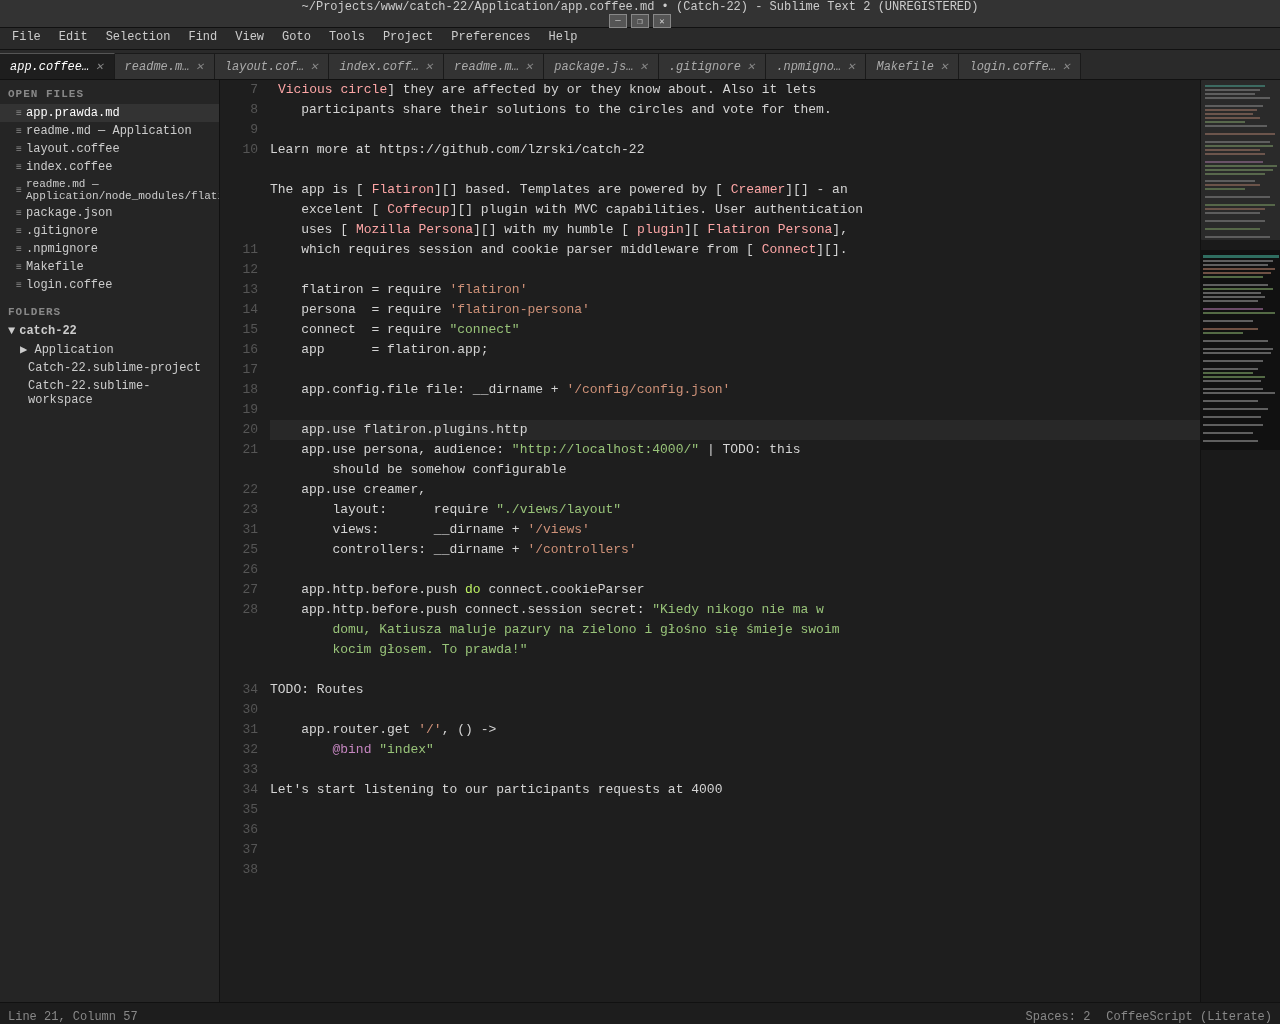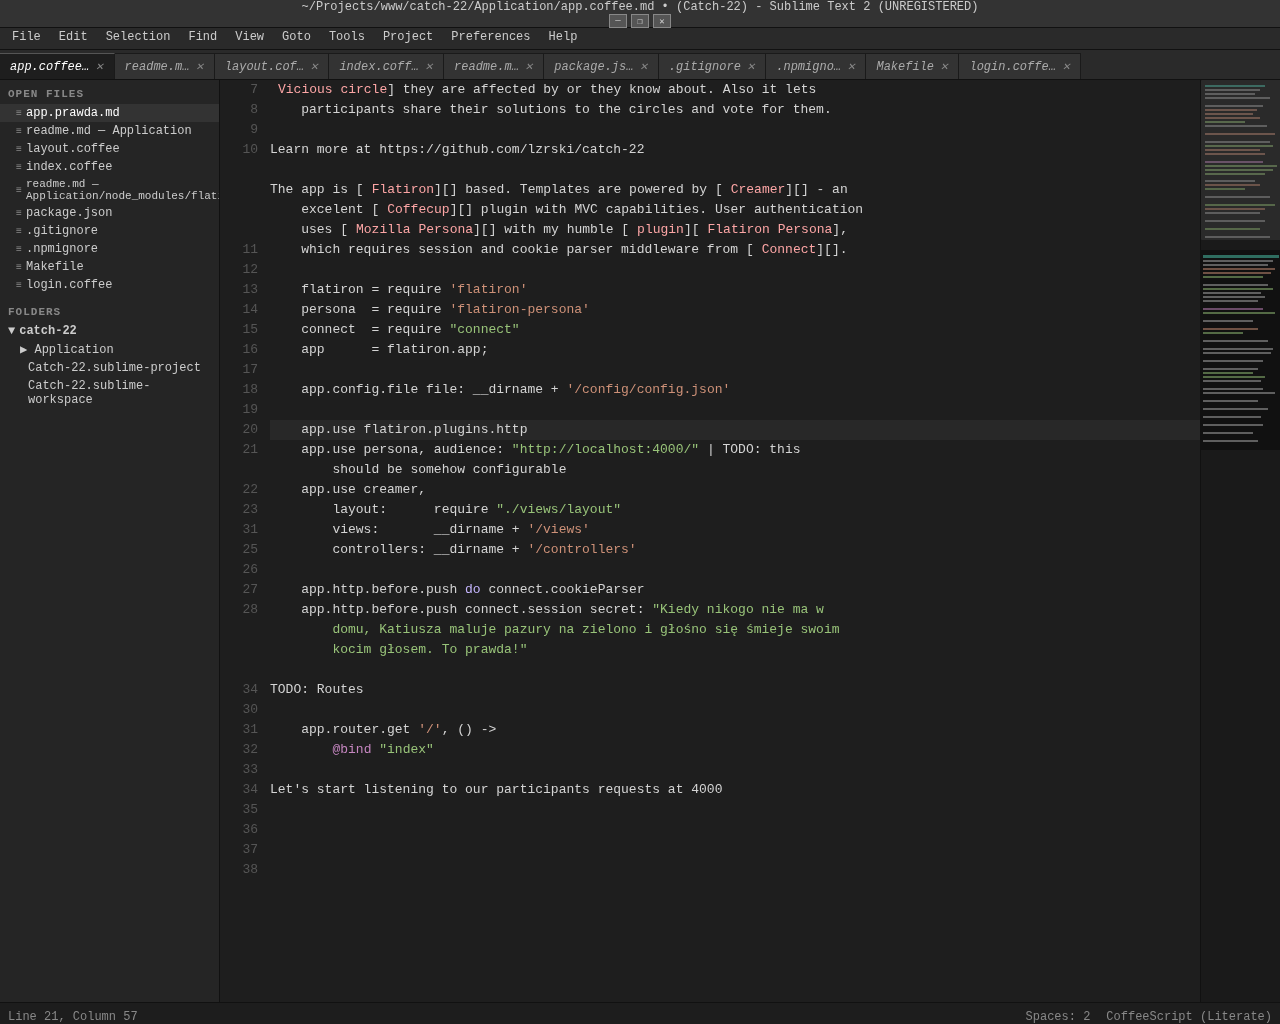--- a/index.html
+++ b/index.html
@@ -220,21 +220,21 @@
       color: #888;
     }
     .status-left { display: flex; gap: 8px; }
     .status-right { display: flex; gap: 16px; }
 
     
     .c-white { color: #d4d4d4; }
     .c-green { color: #fca5a5; margin-left: 8px; }
     .c-string-orange { color: #ce9178; }
     .c-string-green { color: #98c379; }
-    .c-do { color: #c4b5fd; }
+    .c-do { color: #bef264; }
     .c-at { color: #c586c0; }
 
     .cur-line { background: #282828; }
   </style>
 </head>
 <body>
 
 <div id="title-bar">
   <span style="width:60px"></span>
   <span id="title-text">~/Projects/www/catch-22/Application/app.coffee.md • (Catch-22) - Sublime Text 2 (UNREGISTERED)</span>

